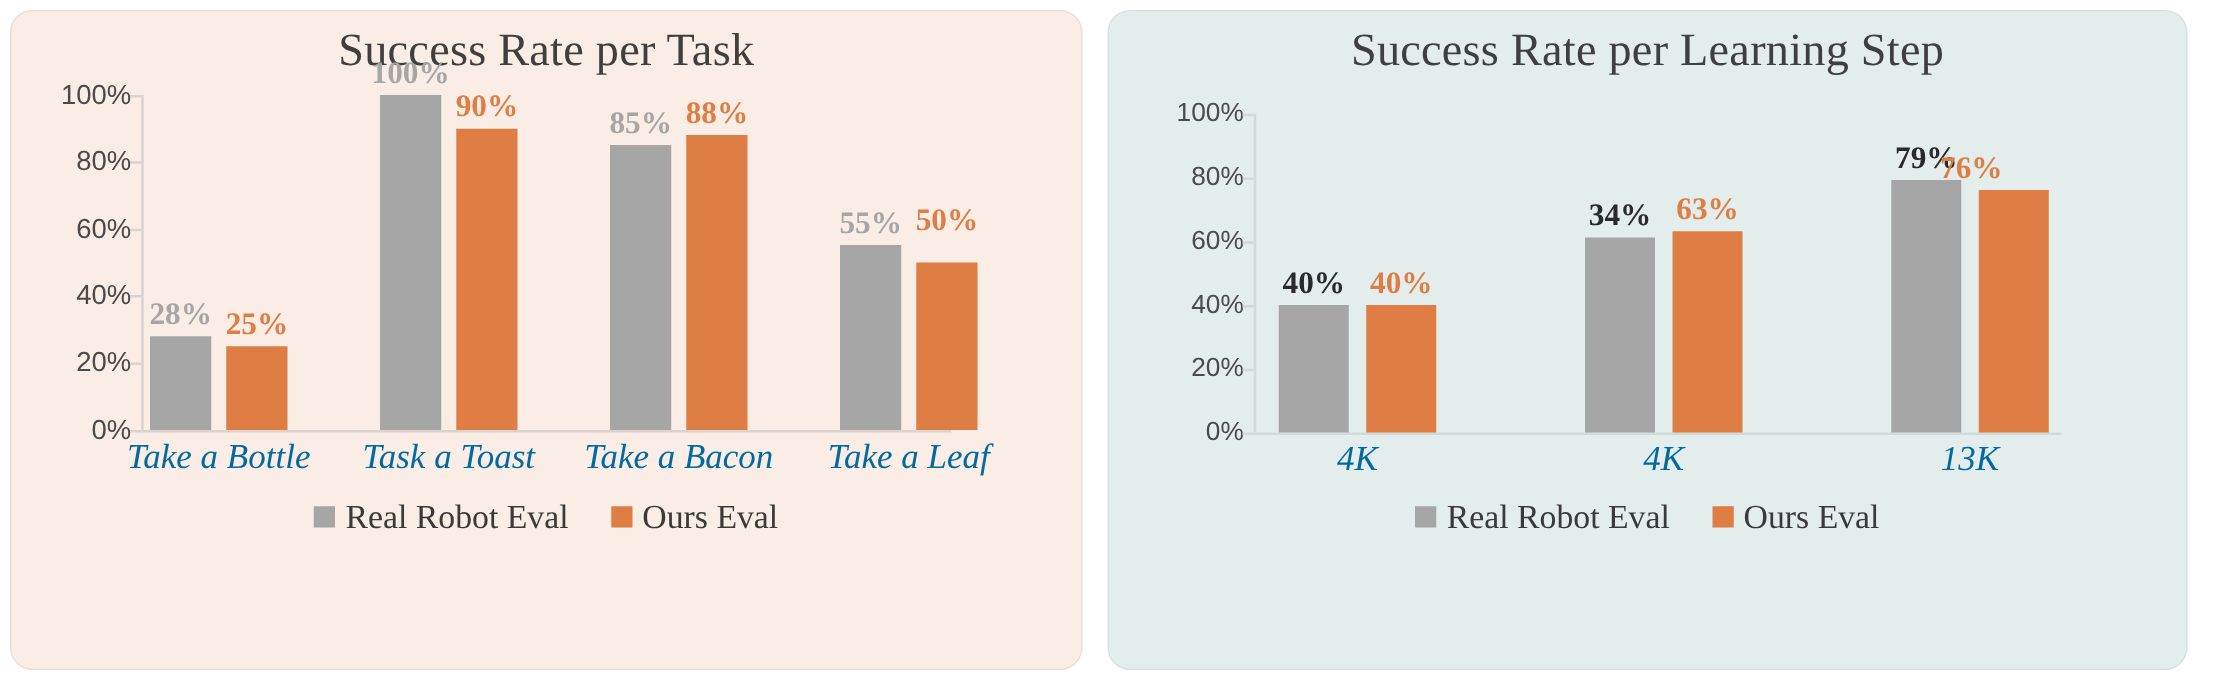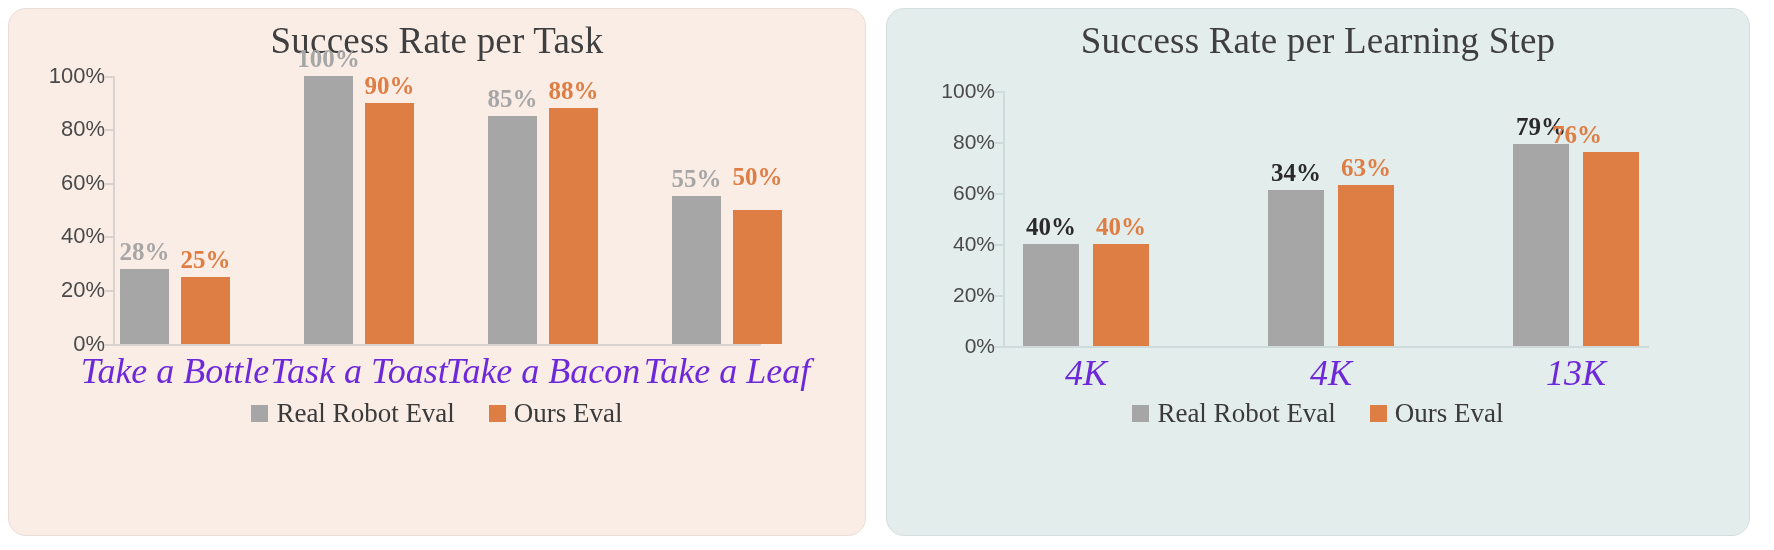--- a/index.html
+++ b/index.html
@@ -126,22 +126,22 @@
   .panel-left  .bar-value.orange { color: #DE7D44; }
   .panel-right .bar-value.gray   { color: #2A2A2A; }
   .panel-right .bar-value.orange { color: #DE7D44; }
 
   
   .catlabel {
     position: absolute;
     transform: translateX(-50%);
     font-family: "Liberation Serif", serif;
     font-style: italic;
-    font-size: 36px;
-    color: #6d28d9;
+    font-size: 28px;
+    color: #0369a1;
     white-space: nowrap;
   }
 
   
   .legend {
     display: flex;
     justify-content: center;
     align-items: center;
     gap: 34px;
     margin-top: 12px;

